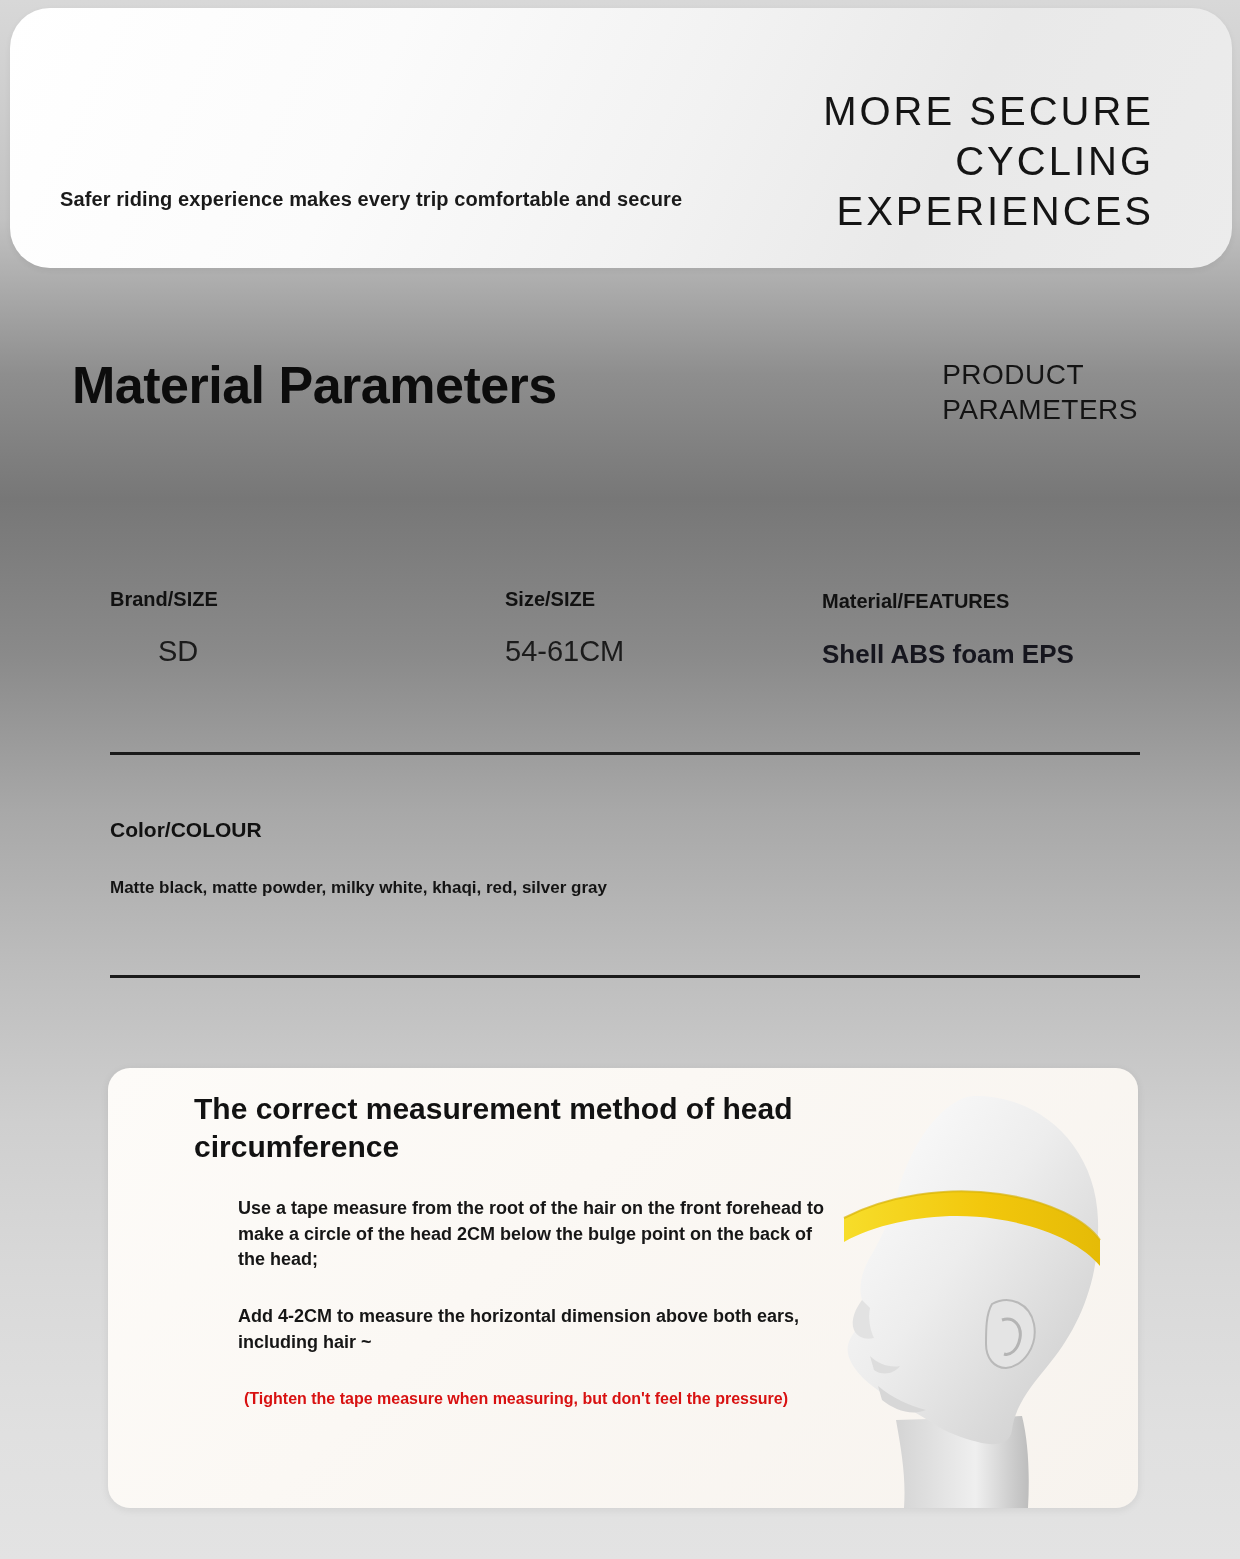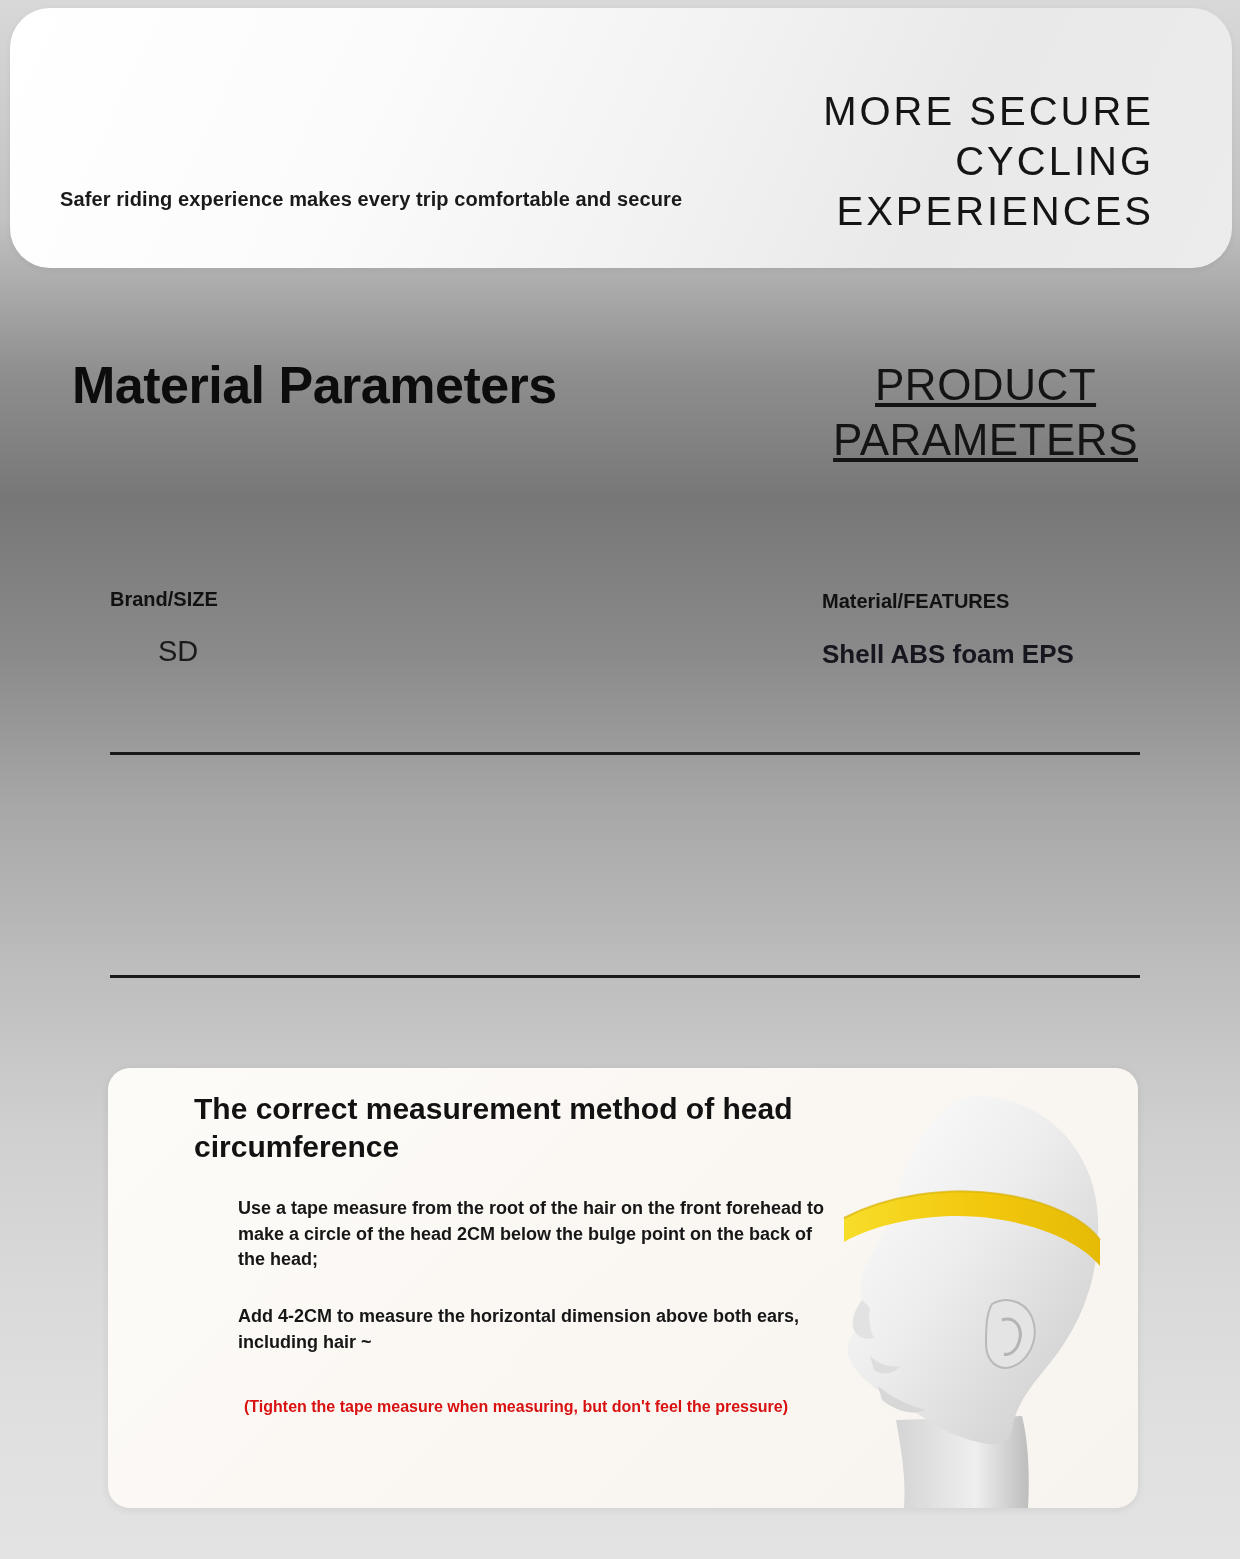--- a/index.html
+++ b/index.html
@@ -75,27 +75,26 @@
     font-size: 52px;
     font-weight: bold;
     color: #0c0c0c;
     letter-spacing: -0.5px;
     white-space: nowrap;
   }
   .pp-title-right {
     position: absolute;
     right: 102px;
     top: 358px;
-    text-align: center;
-    font-size: 44px;
+    text-align: left;
+    font-size: 28px;
     line-height: 1.24;
     color: #141414;
     font-weight: 400;
     letter-spacing: 0.5px;
-    text-decoration: underline;
   }
   .pp-title-right div { white-space: nowrap; }
 
   
   .spec-row1 {
     position: absolute;
     left: 0;
     top: 578px;
     width: 1240px;
     height: 130px;
@@ -178,21 +177,21 @@
     font-size: 18px;
     font-weight: bold;
     line-height: 1.42;
     color: #161616;
   }
   #mp1 { top: 128px; }
   #mp2 { top: 236px; }
   .measure-note {
     position: absolute;
     left: 136px;
-    top: 330px;
+    top: 322px;
     width: 700px;
     font-size: 16px;
     font-weight: bold;
     color: #d81111;
   }
 
   
   .head-wrap {
     position: absolute;
     right: 0px;
@@ -219,28 +218,36 @@
   <div class="pp-title-right">
     <div>PRODUCT</div>
     <div>PARAMETERS</div>
   </div>
 
   <div class="spec-row1">
     <div class="spec-col" style="left:110px; top:10px;">
       <div class="spec-label">Brand/SIZE</div>
       <div class="spec-value" style="margin-left:48px;">SD</div>
     </div>
+    <div class="spec-col" style="left:505px; top:10px;">
+      <div class="spec-label">Size/SIZE</div>
+      <div class="spec-value">54-61CM</div>
+    </div>
     <div class="spec-col" style="left:822px; top:12px;">
       <div class="spec-label">Material/FEATURES</div>
       <div class="spec-value bold" style="margin-top:26px;">Shell ABS foam EPS</div>
     </div>
   </div>
 
   <div class="rule" id="rule1"></div>
 
+  <div class="color-block">
+    <div class="color-label">Color/COLOUR</div>
+    <div class="color-value">Matte black, matte powder, milky white, khaqi, red, silver gray</div>
+  </div>
 
   <div class="rule" id="rule2"></div>
 
   <div class="measure-card">
     <div class="measure-title">The correct measurement method of head circumference</div>
     <div class="measure-p" id="mp1">Use a tape measure from the root of the hair on the front forehead to make a circle of the head 2CM below the bulge point on the back of the head;</div>
     <div class="measure-p" id="mp2">Add 4-2CM to measure the horizontal dimension above both ears, including hair ~</div>
     <div class="measure-note">(Tighten the tape measure when measuring, but don't feel the pressure)</div>
 
     <div class="head-wrap">

